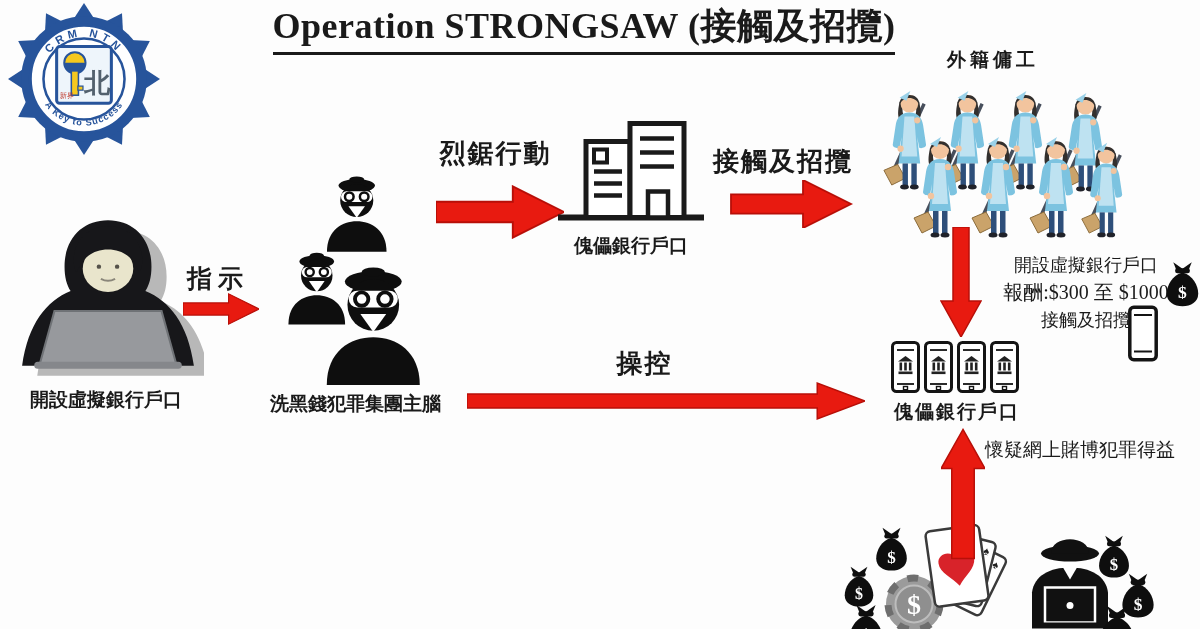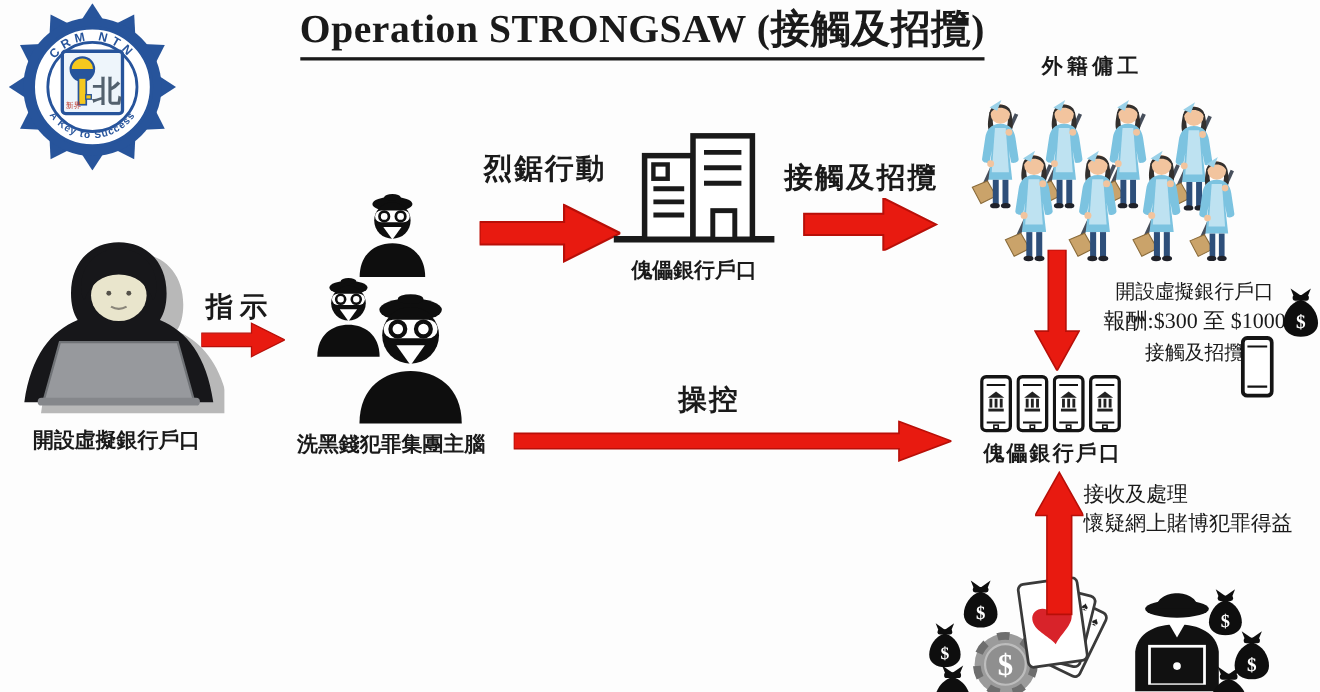--- a/index.html
+++ b/index.html
@@ -219,21 +219,20 @@
   <div class="abs lbl lbl-19" style="left:883px;top:399px;width:148px;letter-spacing:2px">傀儡銀行戶口</div>
   <svg class="abs arrow-red" style="left:467px;top:382px" width="398" height="38" viewBox="0 0 400 38">
     <polygon class="red-fill" points="0,12 352,12 352,1 400,19 352,37 352,26 0,26"></polygon>
   </svg>
 
   <svg class="abs arrow-red" style="left:941px;top:428px;z-index:2" width="44" height="132" viewBox="0 0 45 132">
     <polygon class="red-fill" points="22.5,0 45,40 34,40 34,132 11,132 11,40 0,40"></polygon>
   </svg>
 
   <div class="abs txtblock" style="left:985px;top:436px;font-size:19px;line-height:27px">
-    <div>接收及處理</div>
     <div>懷疑網上賭博犯罪得益</div>
   </div>
 
   <svg class="abs" style="left:872px;top:526px" width="39" height="45" viewBox="0 0 40 50">
       <use href="#bag"></use>
     </svg>
   <svg class="abs" style="left:841px;top:565px" width="36" height="42" viewBox="0 0 40 50">
       <use href="#bag"></use>
     </svg>
   <svg class="abs" style="left:845px;top:603px" width="42" height="48" viewBox="0 0 40 50">

